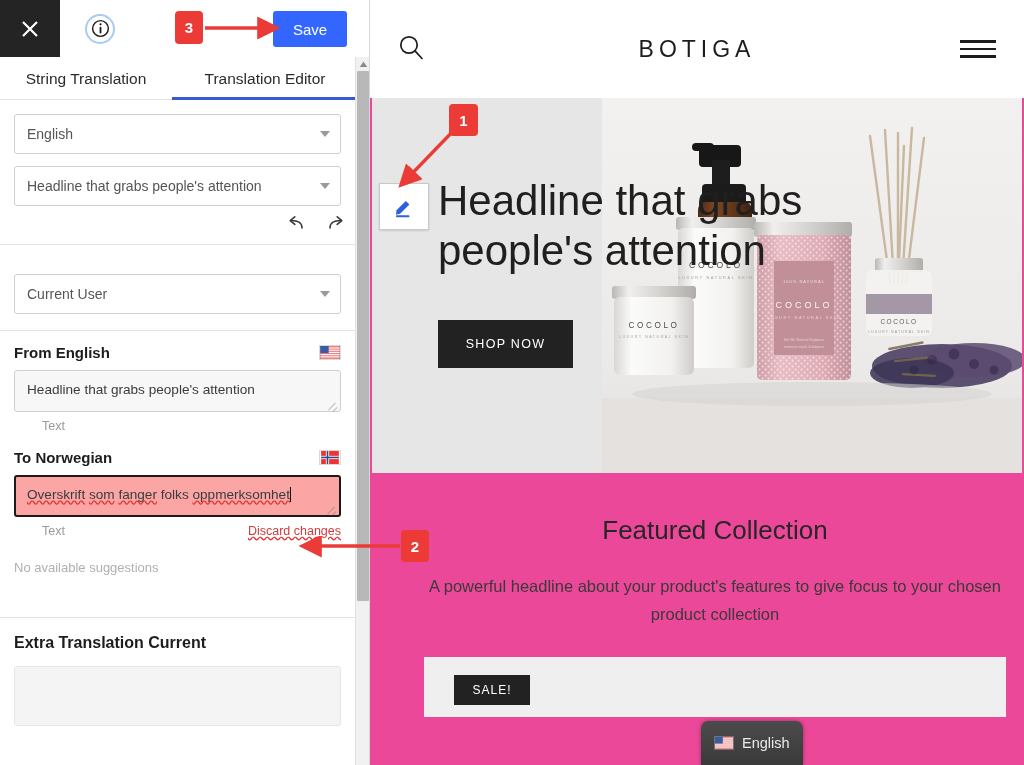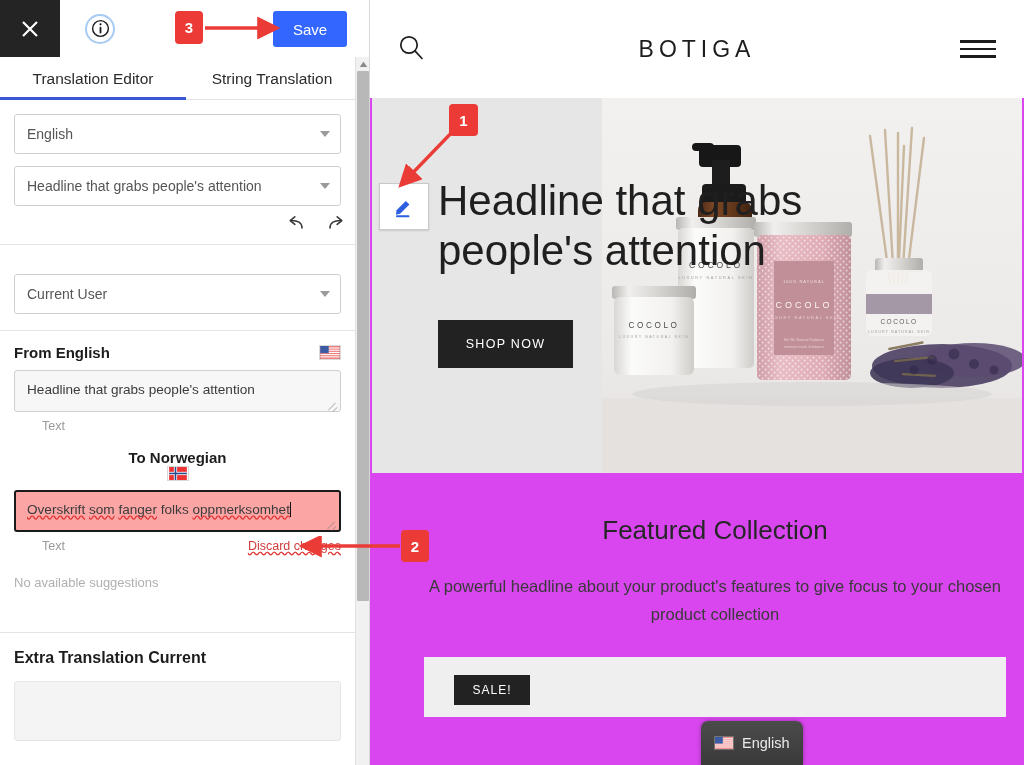--- a/index.html
+++ b/index.html
@@ -184,21 +184,21 @@
   .sb-thumb {
     position:absolute; top:14px; left:1px;
     width: 12px; height: 530px;
     background: #b8b8b8; border-radius: 1px;
     cursor: pointer;
   }
 
   
   .preview {
     flex: 1 1 auto; height: 765px;
-    background: #d946ef;
+    background: #ec4899;
     position: relative;
     overflow: hidden;
   }
   .site-header {
     height: 98px;
     display: flex; align-items: center;
     padding: 0 28px;
     background: #fff;
     position: relative;
   }
@@ -317,22 +317,22 @@
         <svg width="19" height="19" viewBox="0 0 20 20">
           <circle cx="10" cy="10" r="8.3" fill="none" stroke="#1b1b1b" stroke-width="1.5"></circle>
           <circle cx="10" cy="5.6" r="1.15" fill="#1b1b1b"></circle>
           <rect x="9.05" y="8.2" width="1.9" height="7" rx="0.9" fill="#1b1b1b"></rect>
         </svg>
       </div>
       <button class="save-btn">Save</button>
     </div>
 
     <div class="sb-tabs">
+      <div class="sb-tab t2">String Translation</div>
       <div class="sb-tab t1 active">Translation Editor</div>
-      <div class="sb-tab t2">String Translation</div>
     </div>
 
     <div class="sb-scroll">
       <div class="sb-inner">
 
         <div class="sec" style="padding-top:14px;">
           <div class="field">
             <span>English</span>
             <span class="caret"></span>
           </div>
@@ -389,21 +389,21 @@
           <div style="height:9px"></div>
           <div class="ta-box">
             <span>Headline that grabs people's attention</span>
             <span class="ta-grip"></span>
           </div>
           <div style="height:7px"></div>
           <div class="sub-lbl">Text</div>
         </div>
 
         <div class="sec" style="padding-top:16px;">
-          <div class="row-head" style="width:327px;flex-direction:column;">
+          <div class="row-head" style="width:327px;">
             <div class="lbl-head">To Norwegian</div>
             <svg class="flag" viewBox="0 0 30 22">
               <rect width="30" height="22" fill="#e33"></rect>
               <rect x="8" y="0" width="5.5" height="22" fill="#fff"></rect>
               <rect x="0" y="8.2" width="30" height="5.5" fill="#fff"></rect>
               <rect x="9.4" y="0" width="2.7" height="22" fill="#2b4a8b"></rect>
               <rect x="0" y="9.6" width="30" height="2.7" fill="#2b4a8b"></rect>
             </svg>
           </div>
           <div style="height:9px"></div>

